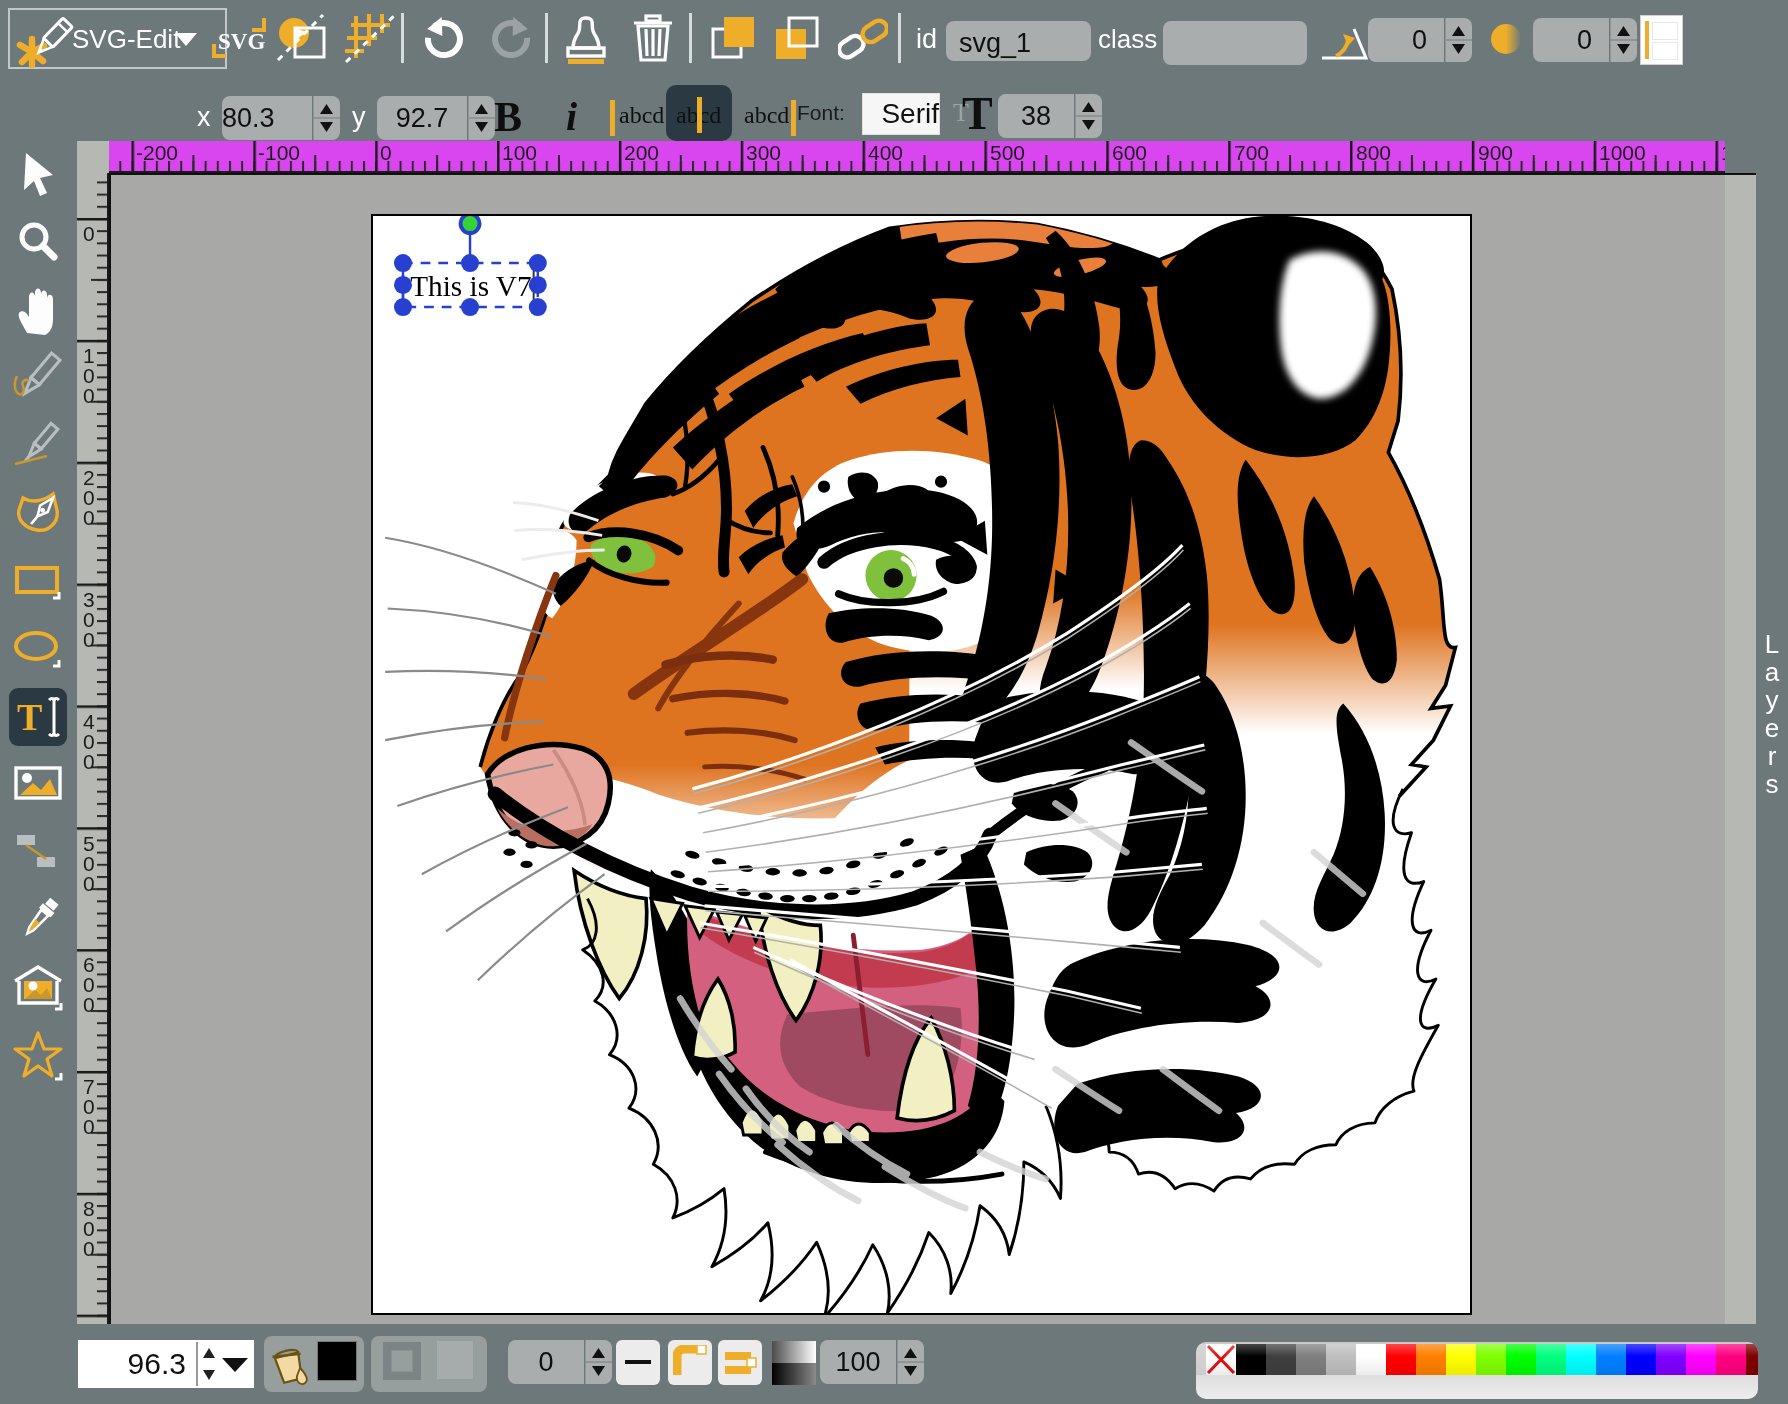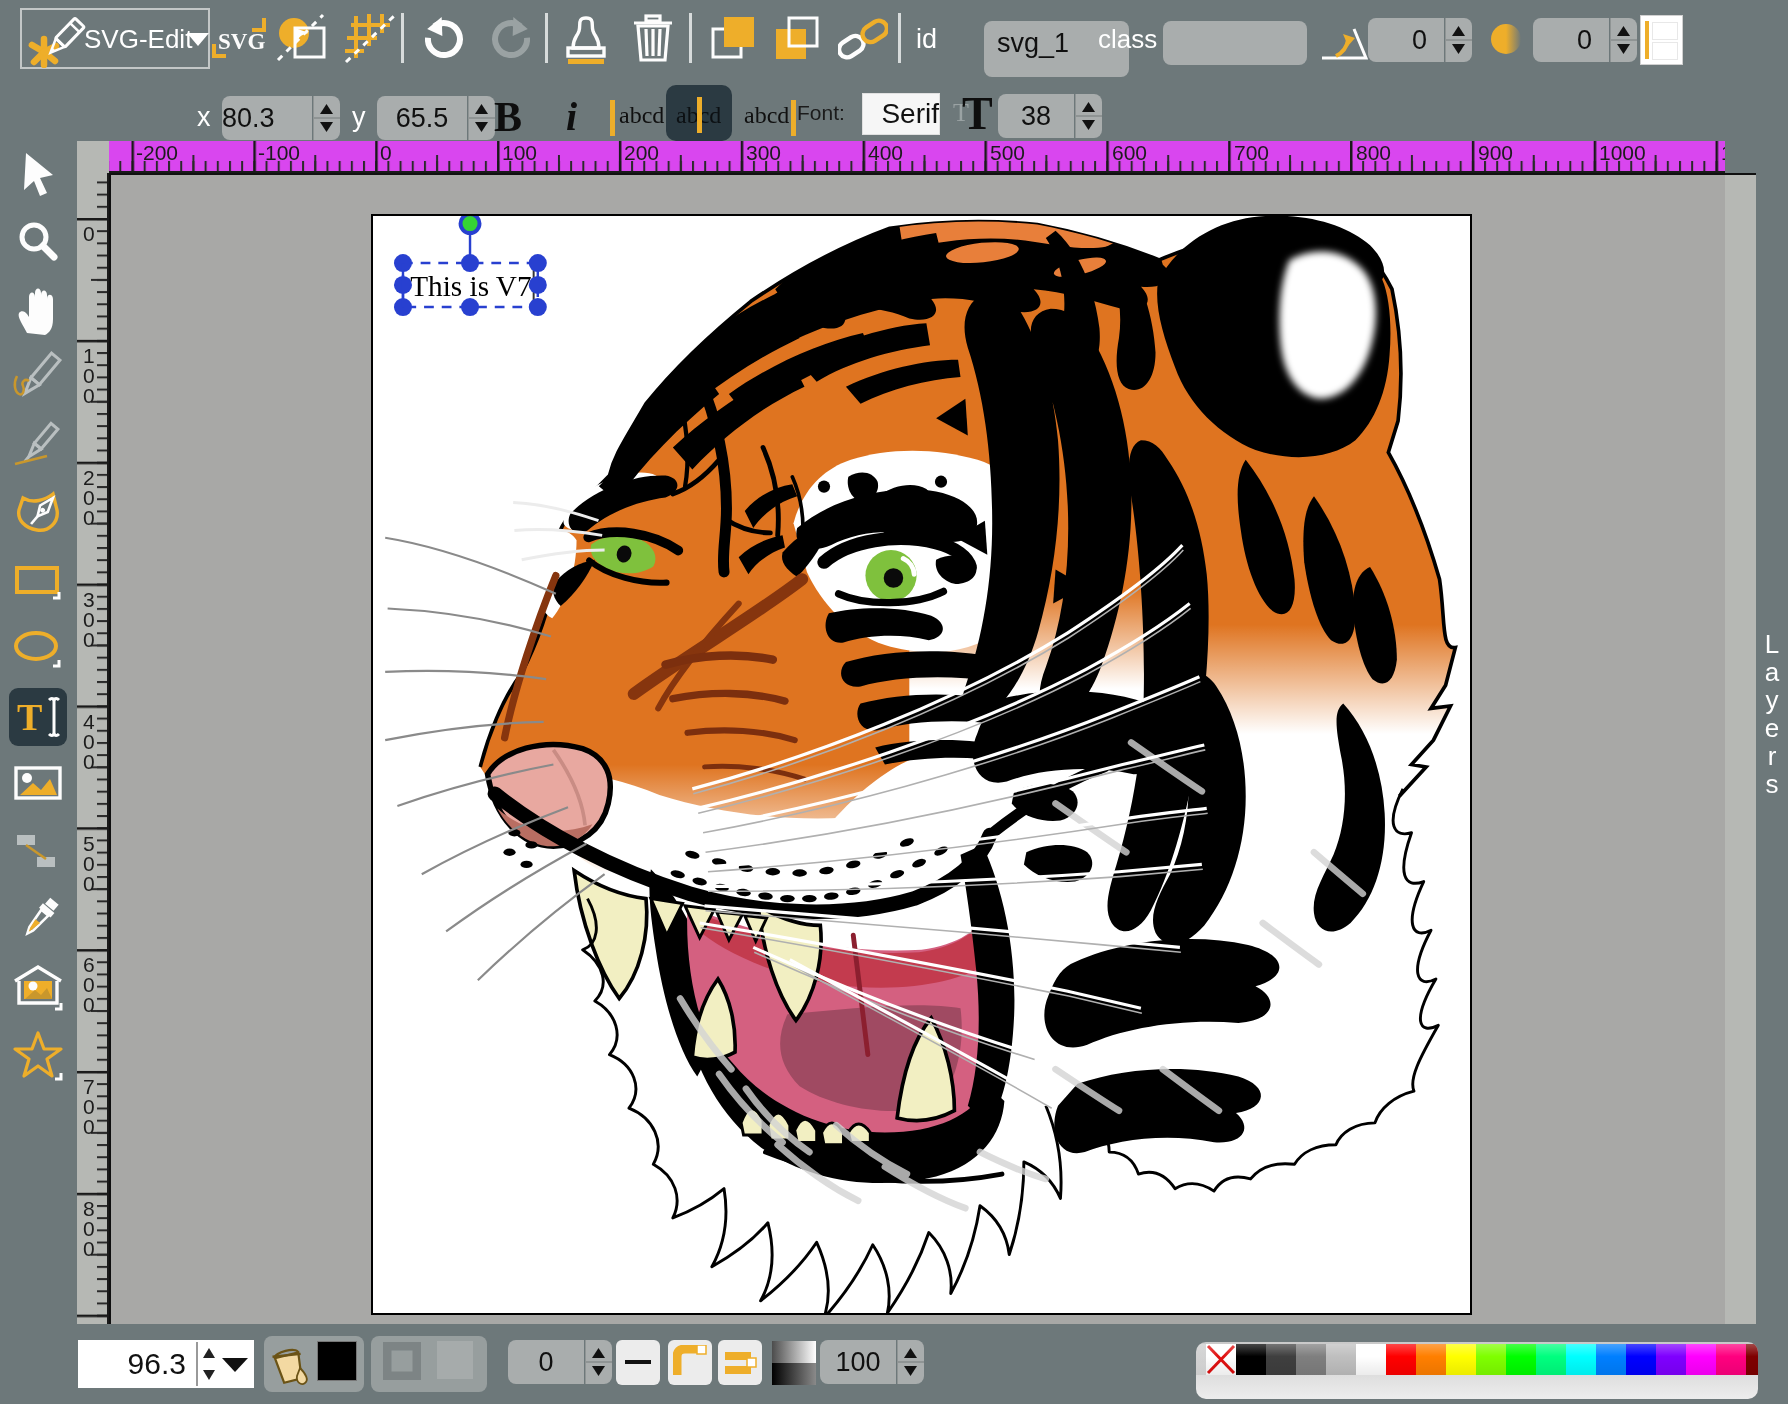--- a/index.html
+++ b/index.html
@@ -385,21 +385,21 @@
 <circle cx="24.6" cy="74.7" r="7.4"></circle>
           <circle cx="79.6" cy="74.7" r="7.4"></circle>
           <circle cx="135.2" cy="74.7" r="7.4"></circle>
 </g>
 <line x1="24.6" y1="38.6" x2="24.6" y2="74.7" stroke="#2840d0" stroke-width="2"></line>
 <circle cx="79.6" cy="6.2" r="7.8" fill="#35d435" stroke="#2840d0" stroke-width="3.2"></circle>
 </g>
 </svg></div>
 
 <div class="abs" id="top1" style="left:0;top:0;width:1788px;height:90px;">
-  <div class="abs" style="left:20px;top:8px;width:186px;height:57px;border:2px solid #c3c7c7;display:flex;align-items:center;">
+  <div class="abs" style="left:8px;top:8px;width:186px;height:57px;border:2px solid #c3c7c7;display:flex;align-items:center;padding-left:29px;">
     <svg class="abs" style="left:6px;top:4px;" width="60" height="54" viewBox="0 0 60 54">
       <g stroke="#eeae2a" stroke-width="6.5" stroke-linecap="round">
         <line x1="16" y1="38" x2="16" y2="25"></line>
           <line x1="16" y1="38" x2="4" y2="31"></line>
           <line x1="16" y1="38" x2="6" y2="48"></line>
           <line x1="16" y1="38" x2="16" y2="51"></line>
           <line x1="16" y1="38" x2="27" y2="47"></line>
           <line x1="16" y1="38" x2="28" y2="32"></line>
       </g>
       <g transform="rotate(44 36 24)">
@@ -473,21 +473,21 @@
     <rect x="16" y="4" width="28" height="28" fill="none" stroke="#fdfdfd" stroke-width="3"></rect>
   </svg>
   <svg class="abs" style="left:838px;top:18px;" width="50" height="42" viewBox="0 0 50 42">
     <g transform="rotate(-33 25 21)">
       <rect x="-2" y="13" width="26" height="16" rx="8" fill="none" stroke="#fdfdfd" stroke-width="4.4"></rect>
       <rect x="26" y="13" width="26" height="16" rx="8" fill="none" stroke="#eeae2a" stroke-width="4.4"></rect>
     </g>
   </svg>
   <div class="abs vsep" style="left:898px;top:13px;"></div>
   <div class="abs lbl" style="left:916px;top:24px;">id</div>
-  <div class="abs input" style="left:946px;top:21px;width:145px;height:56px;padding-left:13px;box-sizing:border-box;margin-left:38px;">svg_1</div>
+  <div class="abs input" style="left:946px;top:21px;width:145px;height:40px;padding-left:13px;box-sizing:border-box;">svg_1</div>
   <div class="abs lbl" style="left:1098px;top:24px;font-size:26px;">class</div>
   <div class="abs input" style="left:1163px;top:21px;width:144px;height:44px;"></div>
   <svg class="abs" style="left:1320px;top:22px;" width="48" height="38" viewBox="0 0 48 38">
     <path d="M2 36 L46 36 L34 7" fill="none" stroke="#fdfdfd" stroke-width="3"></path>
     <path d="M16 34 A22 22 0 0 0 28 18" fill="none" stroke="#eeae2a" stroke-width="4"></path>
     <path d="M23 12 L28 24 L35 16 Z" fill="#eeae2a"></path>
   </svg>
   <div class="abs input" style="left:1368px;top:18px;width:76px;height:44px;border-radius:8px 0 0 8px;text-align:right;padding-right:17px;box-sizing:border-box;">0</div>
   <div class="abs spin" style="left:1445px;top:18px;">
       <svg width="27" height="44">
@@ -528,21 +528,21 @@
   <div class="abs input" style="left:222px;top:11px;width:90px;height:44px;text-align:left;border-radius:8px 0 0 8px;">80.3</div>
   <div class="abs spin" style="left:313px;top:11px;">
       <svg width="27" height="44">
         <path d="M13.5 8 L20 18 L7 18 Z" fill="#111"></path>
         <path d="M13.5 36 L20 26 L7 26 Z" fill="#111"></path>
         <line x1="0" y1="0" x2="0" y2="44" stroke="#8f9494" stroke-width="2"></line>
         <line x1="0" y1="22" x2="27" y2="22" stroke="#8f9494" stroke-width="2"></line>
       </svg>
     </div>
   <div class="abs lbl" style="left:352px;top:17px;">y</div>
-  <div class="abs input" style="left:377px;top:11px;width:90px;height:44px;text-align:center;border-radius:8px 0 0 8px;">65.5</div>
+  <div class="abs input" style="left:377px;top:11px;width:90px;height:44px;text-align:center;border-radius:8px 0 0 8px;">92.7</div>
   <div class="abs spin" style="left:468px;top:11px;">
       <svg width="27" height="44">
         <path d="M13.5 8 L20 18 L7 18 Z" fill="#111"></path>
         <path d="M13.5 36 L20 26 L7 26 Z" fill="#111"></path>
         <line x1="0" y1="0" x2="0" y2="44" stroke="#8f9494" stroke-width="2"></line>
         <line x1="0" y1="22" x2="27" y2="22" stroke="#8f9494" stroke-width="2"></line>
       </svg>
     </div>
   <div class="abs" style="left:494px;top:8px;font-family:'Liberation Serif';font-weight:bold;font-size:42px;color:#0e0e0e;">B</div>
   <div class="abs" style="left:566px;top:8px;font-family:'Liberation Serif';font-style:italic;font-weight:bold;font-size:40px;color:#0e0e0e;">i</div>

